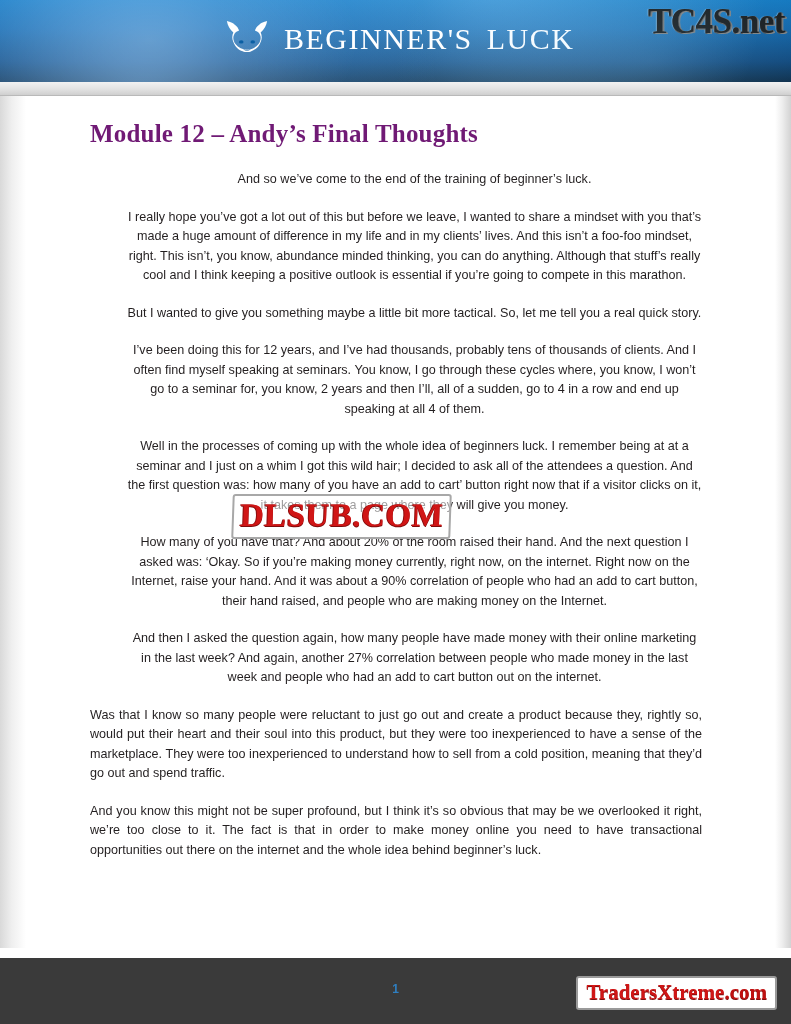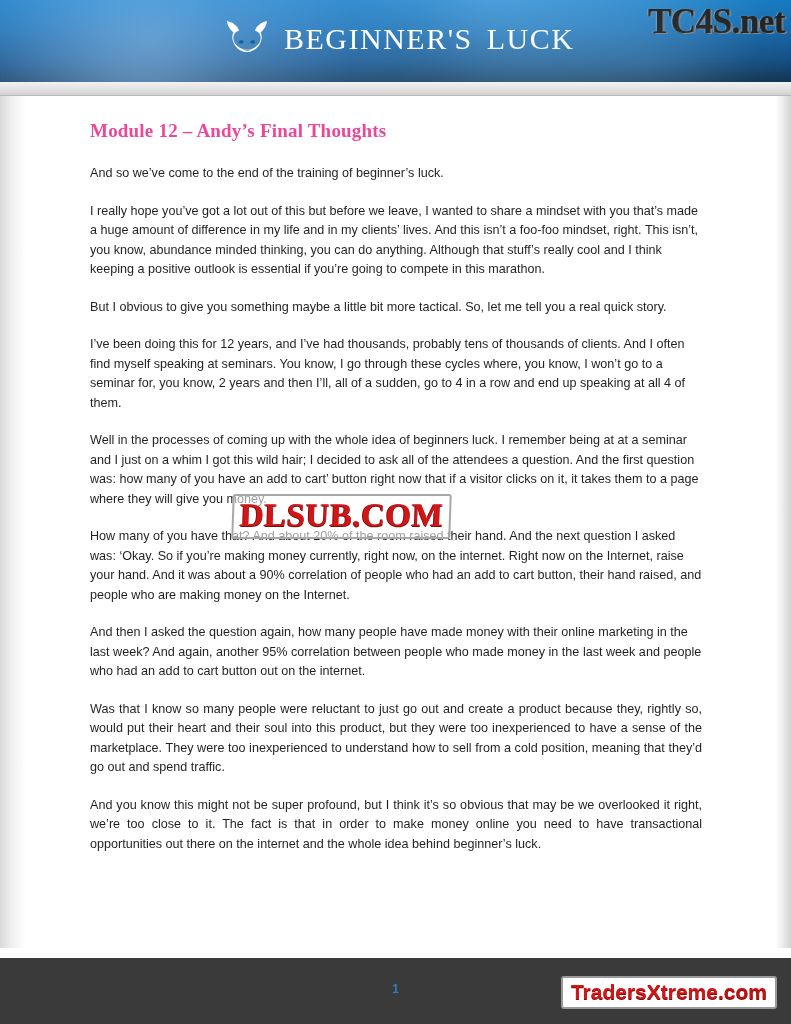--- a/index.html
+++ b/index.html
@@ -124,33 +124,33 @@
   
   .content {
     position: absolute;
     left: 90px;
     top: 120px;
     width: 612px;
   }
   .doc-title {
     margin: 0 0 22px 0;
     font-family: "Liberation Serif", serif;
-    font-size: 19px;
-    font-weight: bold;
-    color: #ec4899;
+    font-size: 25px;
+    font-weight: bold;
+    color: #701a75;
     letter-spacing: 0.2px;
   }
   p.para {
     margin: 0 0 18px 0;
     font-size: 12.6px;
     line-height: 19.5px;
     color: #231f20;
     text-align: justify;
   }
-  p.para.left { text-align: left; }
+  p.para.left { text-align: center; margin-left: 37px; }
 
   
   .watermark {
     position: absolute;
     left: 232px;
     top: 494px;
     font-family: "Liberation Serif", serif;
     font-size: 33px;
     font-weight: bold;
     letter-spacing: 0.5px;
@@ -194,21 +194,21 @@
     font-weight: bold;
   }
   .footer-brand {
     position: absolute;
     right: 14px;
     top: 18px;
     padding: 2px 8px 3px 8px;
     background: #ffffff;
     border: 2px solid #9a9a9a;
     border-radius: 3px;
-    font-family: Liberation Sans, sans-serif;
+    font-family: Liberation Serif, serif;
     font-size: 21px;
     font-weight: bold;
     color: #d01616;
     letter-spacing: 0px;
     white-space: nowrap;
     text-shadow: 0 1px 0 #7d0b0b;
   }
   .footer-brand .dotcom { color: #c01010; }
 </style>
 </head>
@@ -239,25 +239,25 @@
   <div class="header-strip"></div>
 
   <div class="edge-left"></div>
   <div class="edge-right"></div>
 
   <div class="content">
     <h1 class="doc-title">Module 12 – Andy’s Final Thoughts</h1>
 
     <p class="para left">And so we’ve come to the end of the training of beginner’s luck.</p>
     <p class="para left">I really hope you’ve got a lot out of this but before we leave, I wanted to share a mindset with you that’s made a huge amount of difference in my life and in my clients’ lives. And this isn’t a foo-foo mindset, right. This isn’t, you know, abundance minded thinking, you can do anything. Although that stuff’s really cool and I think keeping a positive outlook is essential if you’re going to compete in this marathon.</p>
-    <p class="para left">But I obvious to give you something maybe a little bit more tactical. So, let me tell you a real quick story.</p>
+    <p class="para left">But I wanted to give you something maybe a little bit more tactical. So, let me tell you a real quick story.</p>
     <p class="para left">I’ve been doing this for 12 years, and I’ve had thousands, probably tens of thousands of clients. And I often find myself speaking at seminars. You know, I go through these cycles where, you know, I won’t go to a seminar for, you know, 2 years and then I’ll, all of a sudden, go to 4 in a row and end up speaking at all 4 of them.</p>
     <p class="para left">Well in the processes of coming up with the whole idea of beginners luck. I remember being at at a seminar and I just on a whim I got this wild hair; I decided to ask all of the attendees a question. And the first question was: how many of you have an add to cart’ button right now that if a visitor clicks on it, it takes them to a page where they will give you money.</p>
     <p class="para left">How many of you have that? And about 20% of the room raised their hand. And the next question I asked was: ‘Okay. So if you’re making money currently, right now, on the internet. Right now on the Internet, raise your hand. And it was about a 90% correlation of people who had an add to cart button, their hand raised, and people who are making money on the Internet.</p>
-    <p class="para left">And then I asked the question again, how many people have made money with their online marketing in the last week? And again, another 95% correlation between people who made money in the last week and people who had an add to cart button out on the internet.</p>
+    <p class="para left">And then I asked the question again, how many people have made money with their online marketing in the last week? And again, another 27% correlation between people who made money in the last week and people who had an add to cart button out on the internet.</p>
     <p class="para">Was that I know so many people were reluctant to just go out and create a product because they, rightly so, would put their heart and their soul into this product, but they were too inexperienced to have a sense of the marketplace. They were too inexperienced to understand how to sell from a cold position, meaning that they’d go out and spend traffic.</p>
     <p class="para">And you know this might not be super profound, but I think it’s so obvious that may be we overlooked it right, we’re too close to it. The fact is that in order to make money online you need to have transactional opportunities out there on the internet and the whole idea behind beginner’s luck.</p>
   </div>
 
   <div class="watermark">DLSUB.COM</div>
 
   <div class="footer">
     <div class="page-number">1</div>
     <div class="footer-brand">
       <span>TradersXtreme</span><span class="dotcom">.com</span>

